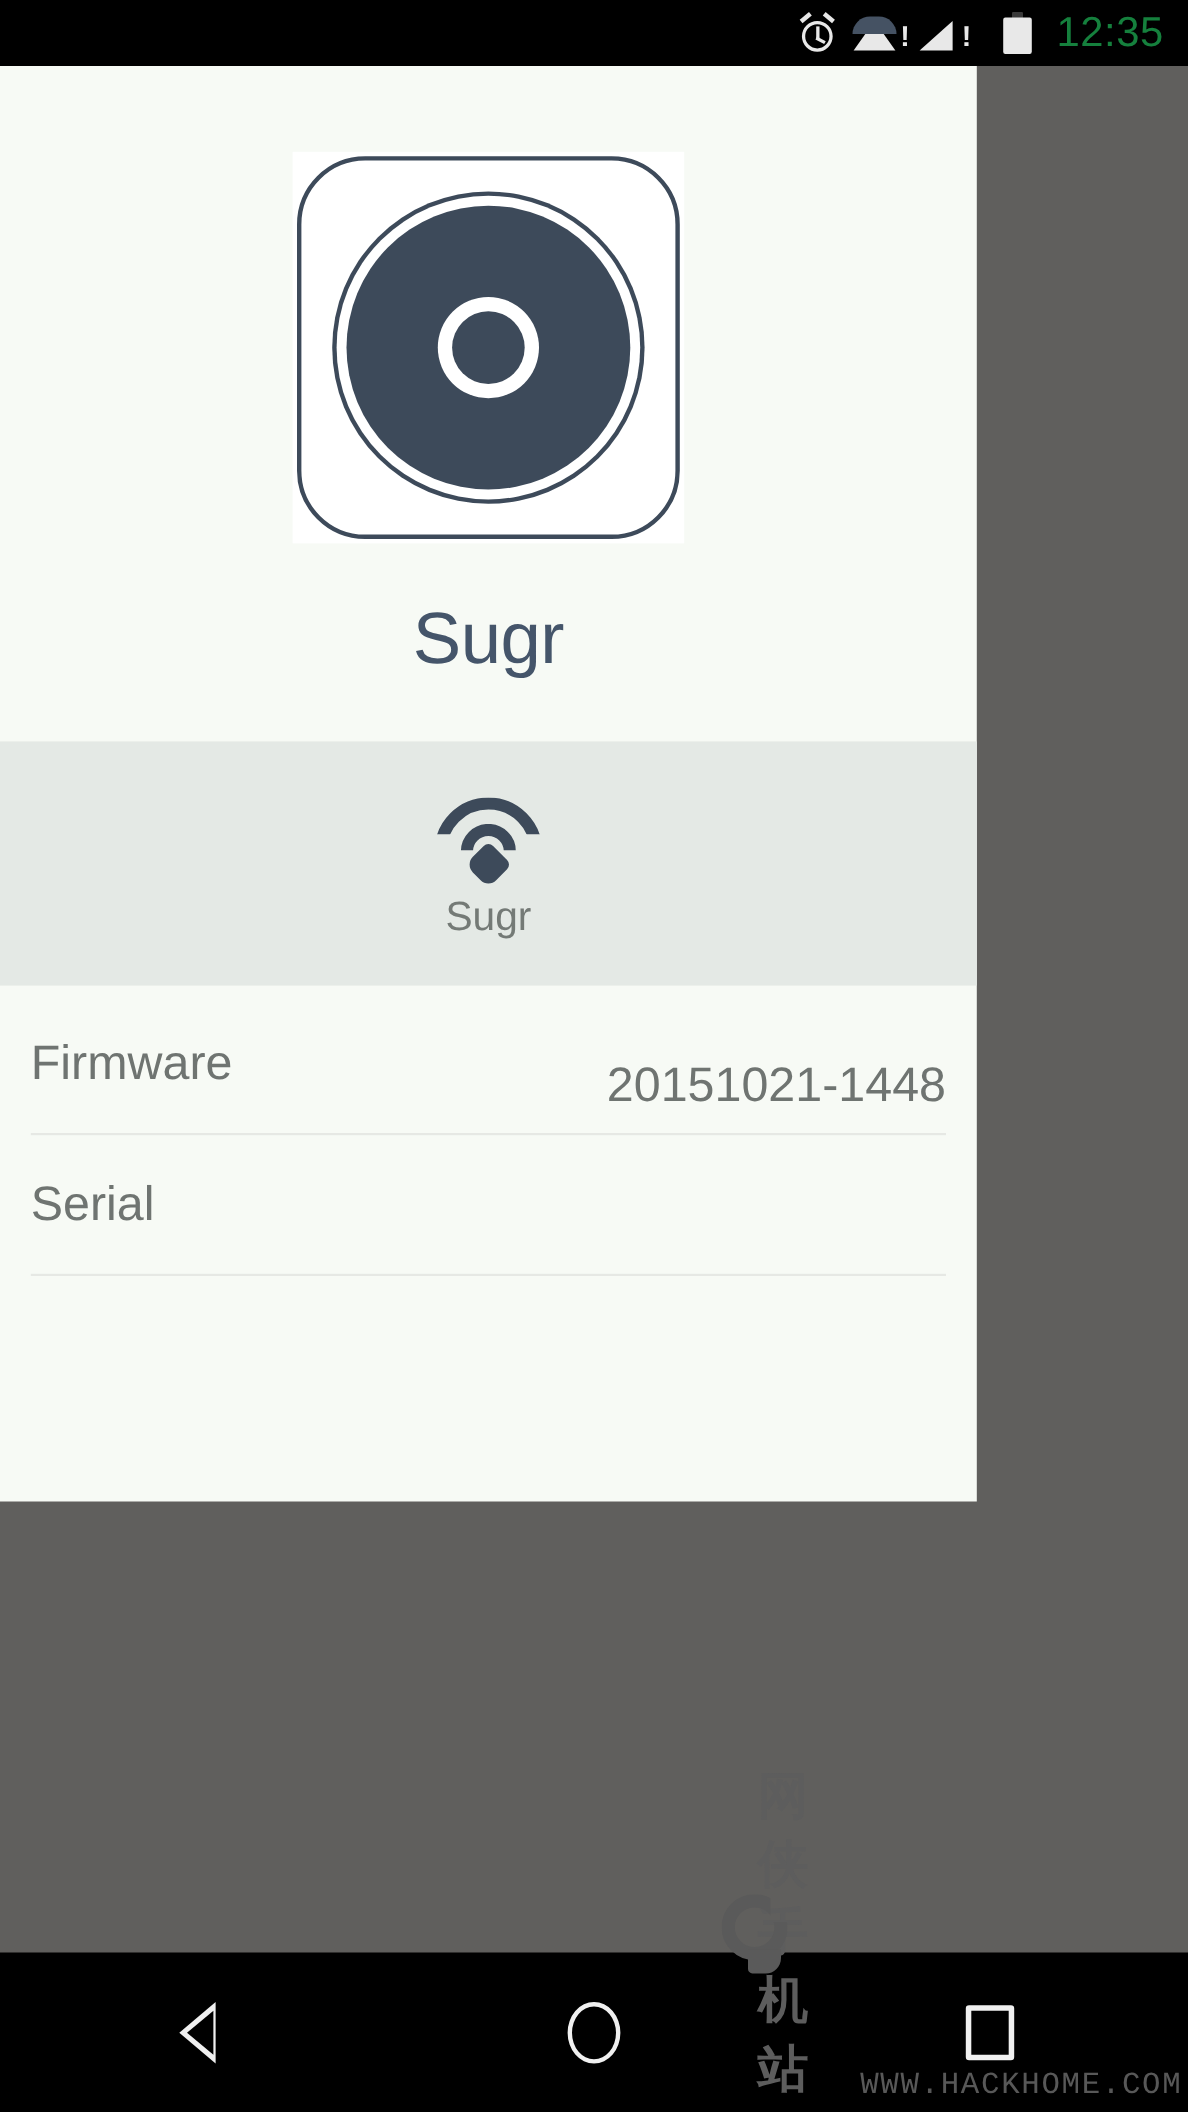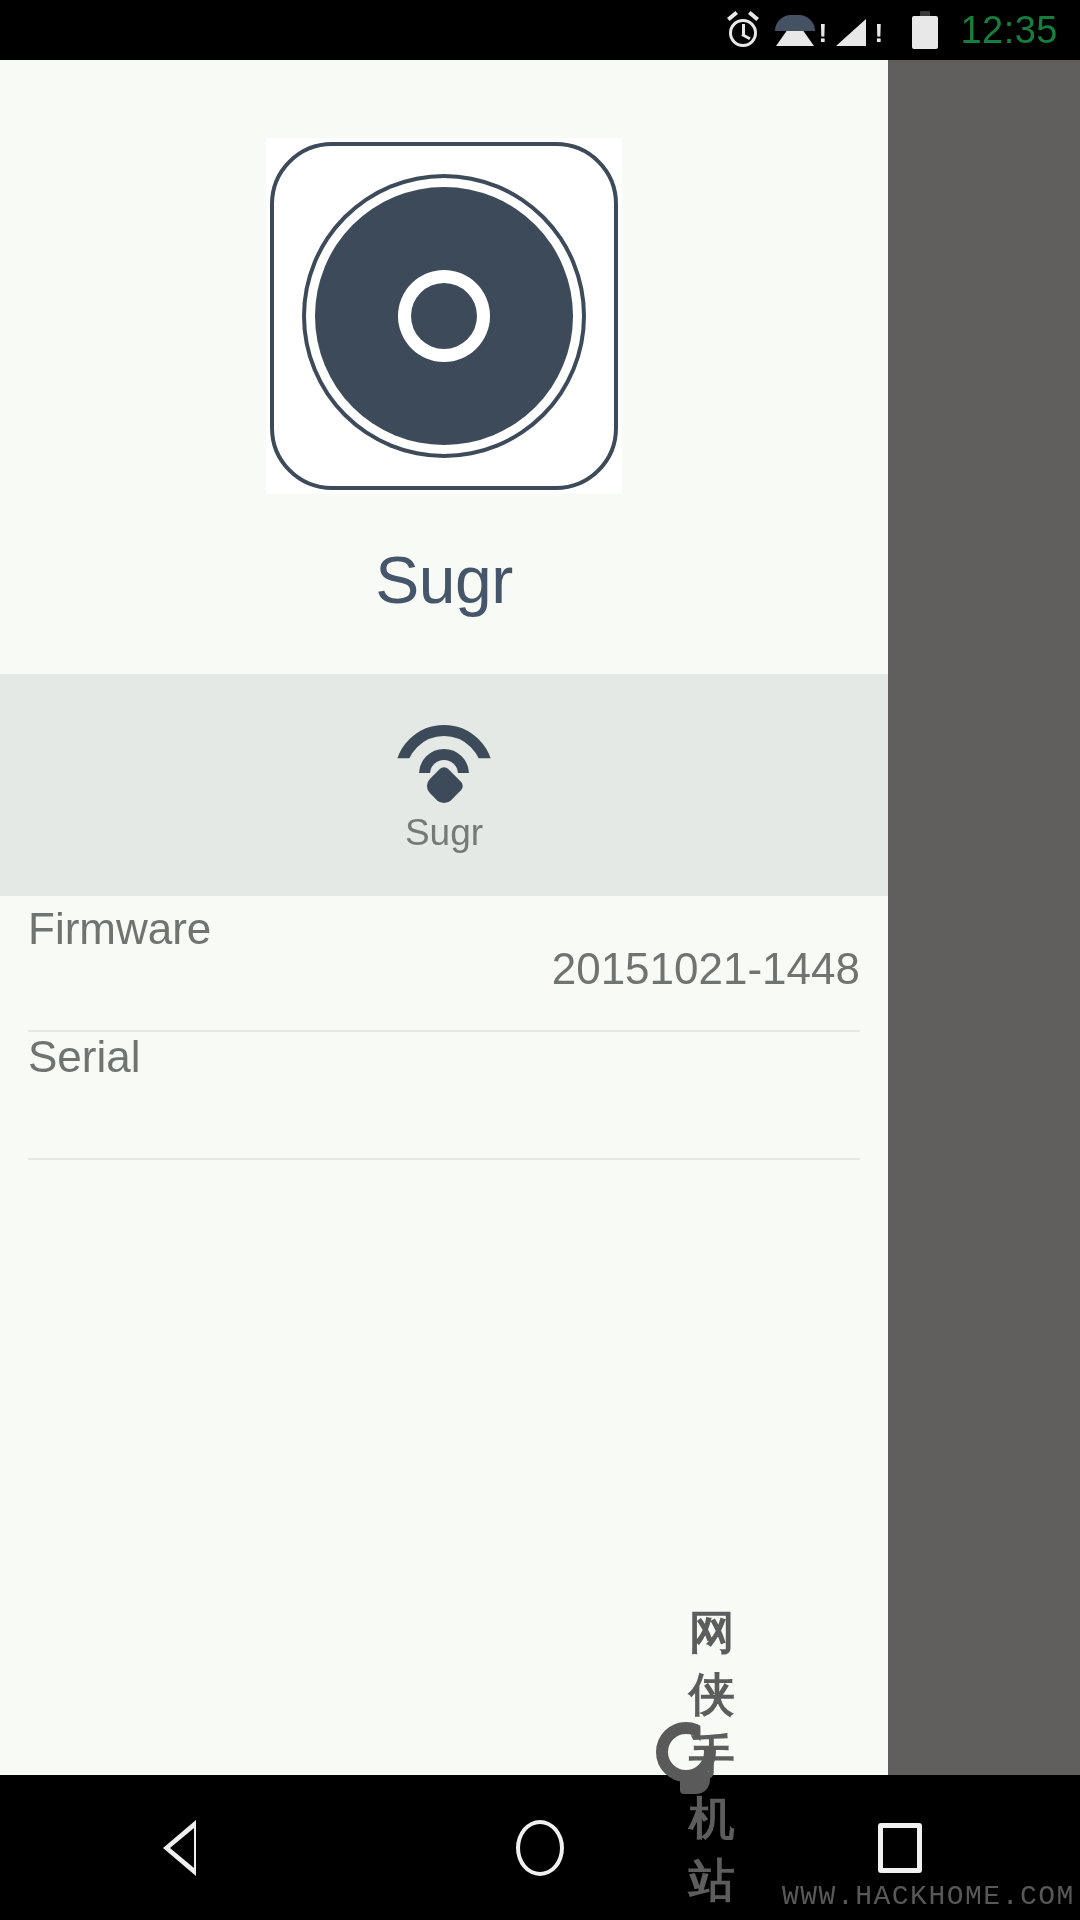--- a/index.html
+++ b/index.html
@@ -78,21 +78,21 @@
     border-radius:1px 1px 0 0;
   }
   #clock {
     color:#15803d; font-size:38px; font-weight:400; margin-left:22px;
     letter-spacing:0.5px;
   }
 
   
   #app {
     position:absolute; top:60px; left:0;
-    width:888px; height:1715px;
+    width:888px; height:1305px;
     background:#f7faf5;
   }
 
   
   #hero {
     height:614px; width:100%;
     display:flex; flex-direction:column; align-items:center;
     padding-top:78px;
   }
   #device-icon {
@@ -171,21 +171,21 @@
   .bat-glyph .seg { height:20px; background:#3d4a5a; }
   .bat-glyph .tip {
     position:absolute; left:21px; top:0px; width:20px; height:10px;
     background:#3d4a5a; border-radius:4px 4px 0 0;
   }
 
   
   #info-list { width:100%; padding-top:8px; }
   .info-row {
     height:128px; margin:0 28px;
-    display:flex; align-items:flex-start; justify-content:space-between;
+    display:flex; align-items:center; justify-content:space-between;
     border-bottom:2px solid #e6e8e4;
   }
   .info-key   { font-size:44px; color:#6f7471; font-weight:400; }
   .info-value { font-size:44px; color:#6f7471; font-weight:400;margin-top:40px; }
 
   
   #nav-bar {
     position:absolute; left:0; bottom:0;
     width:1080px; height:145px; background:#000;
     display:flex; align-items:center;

